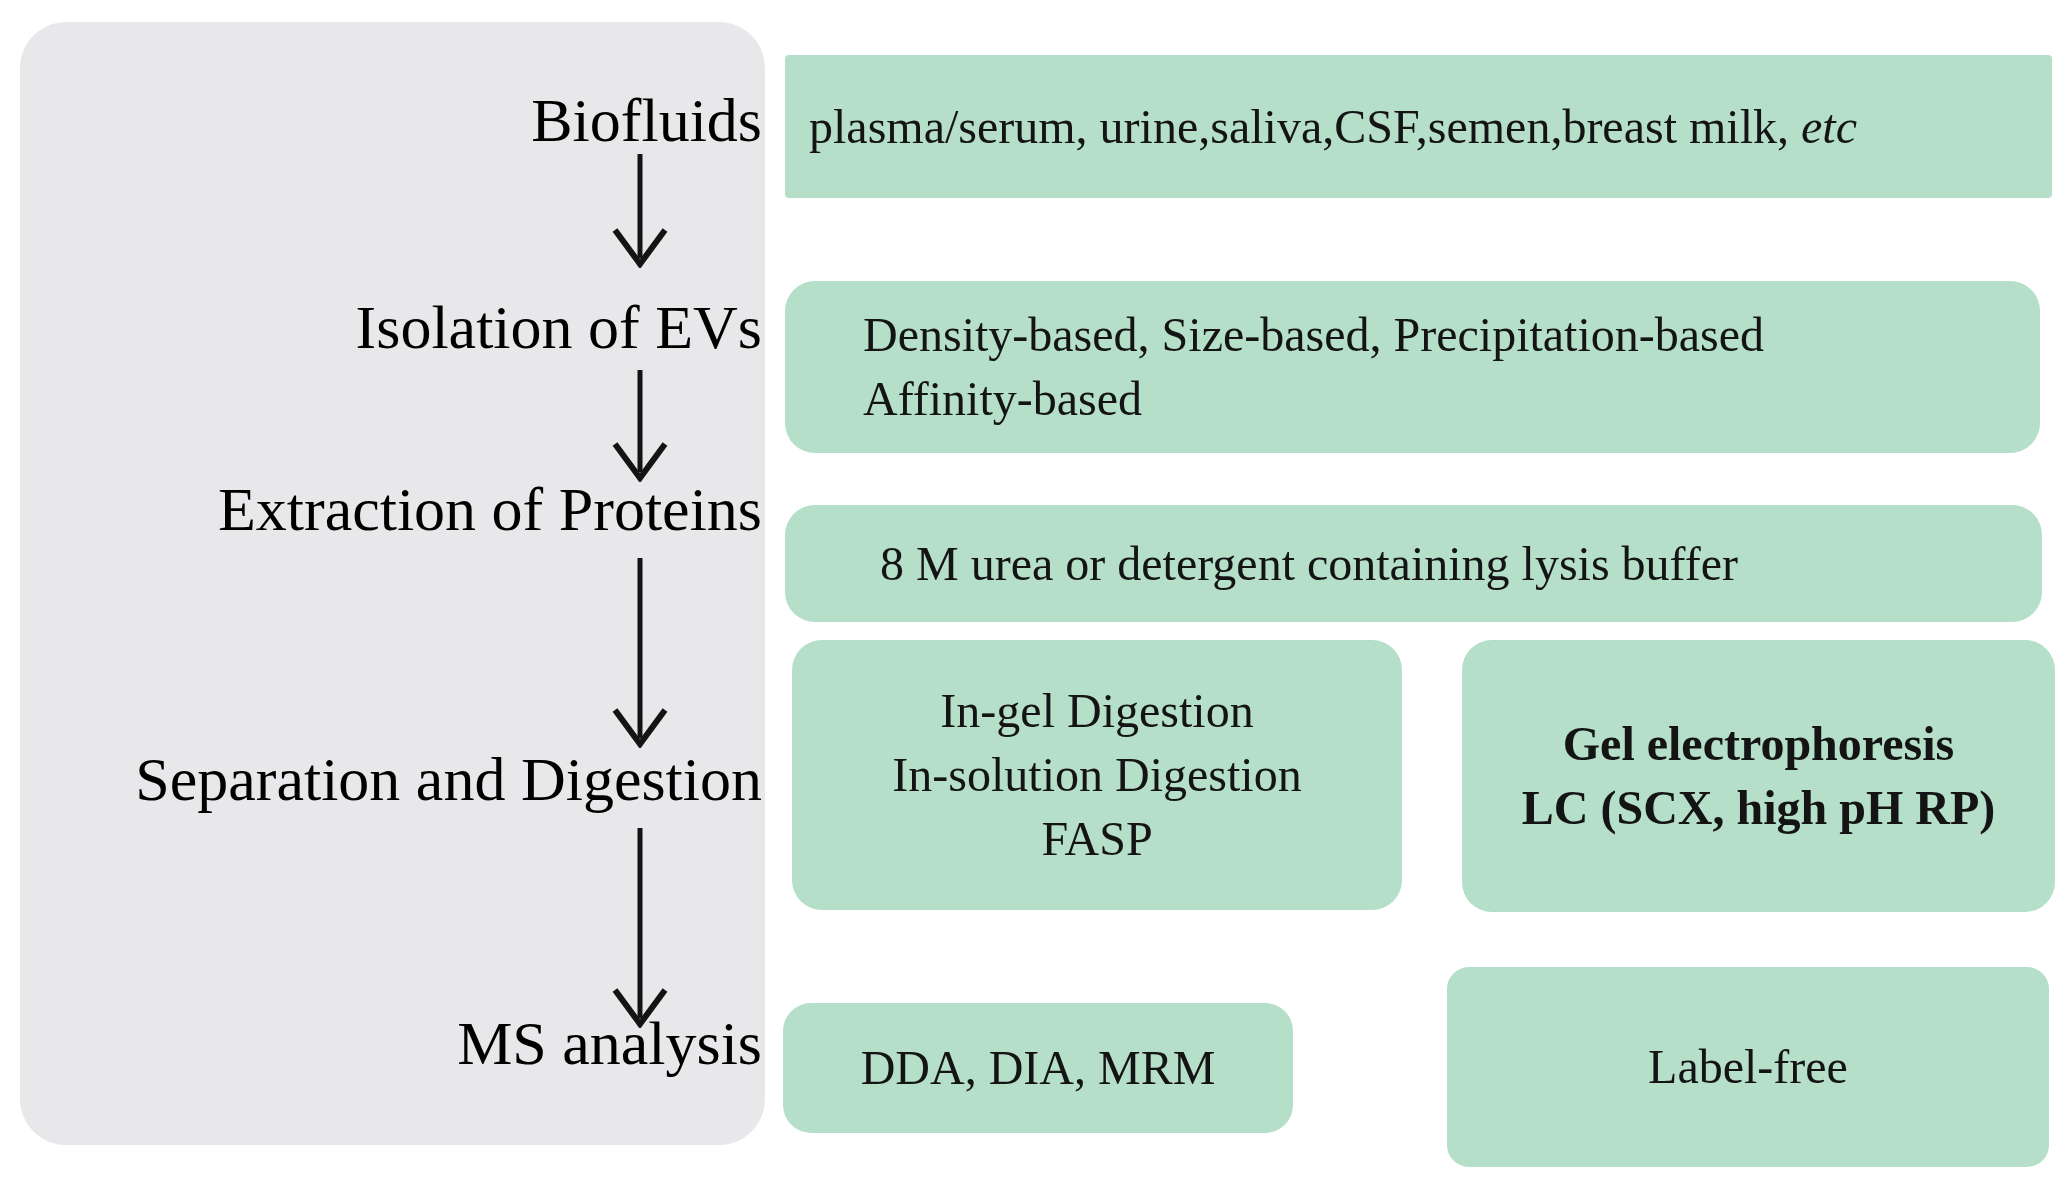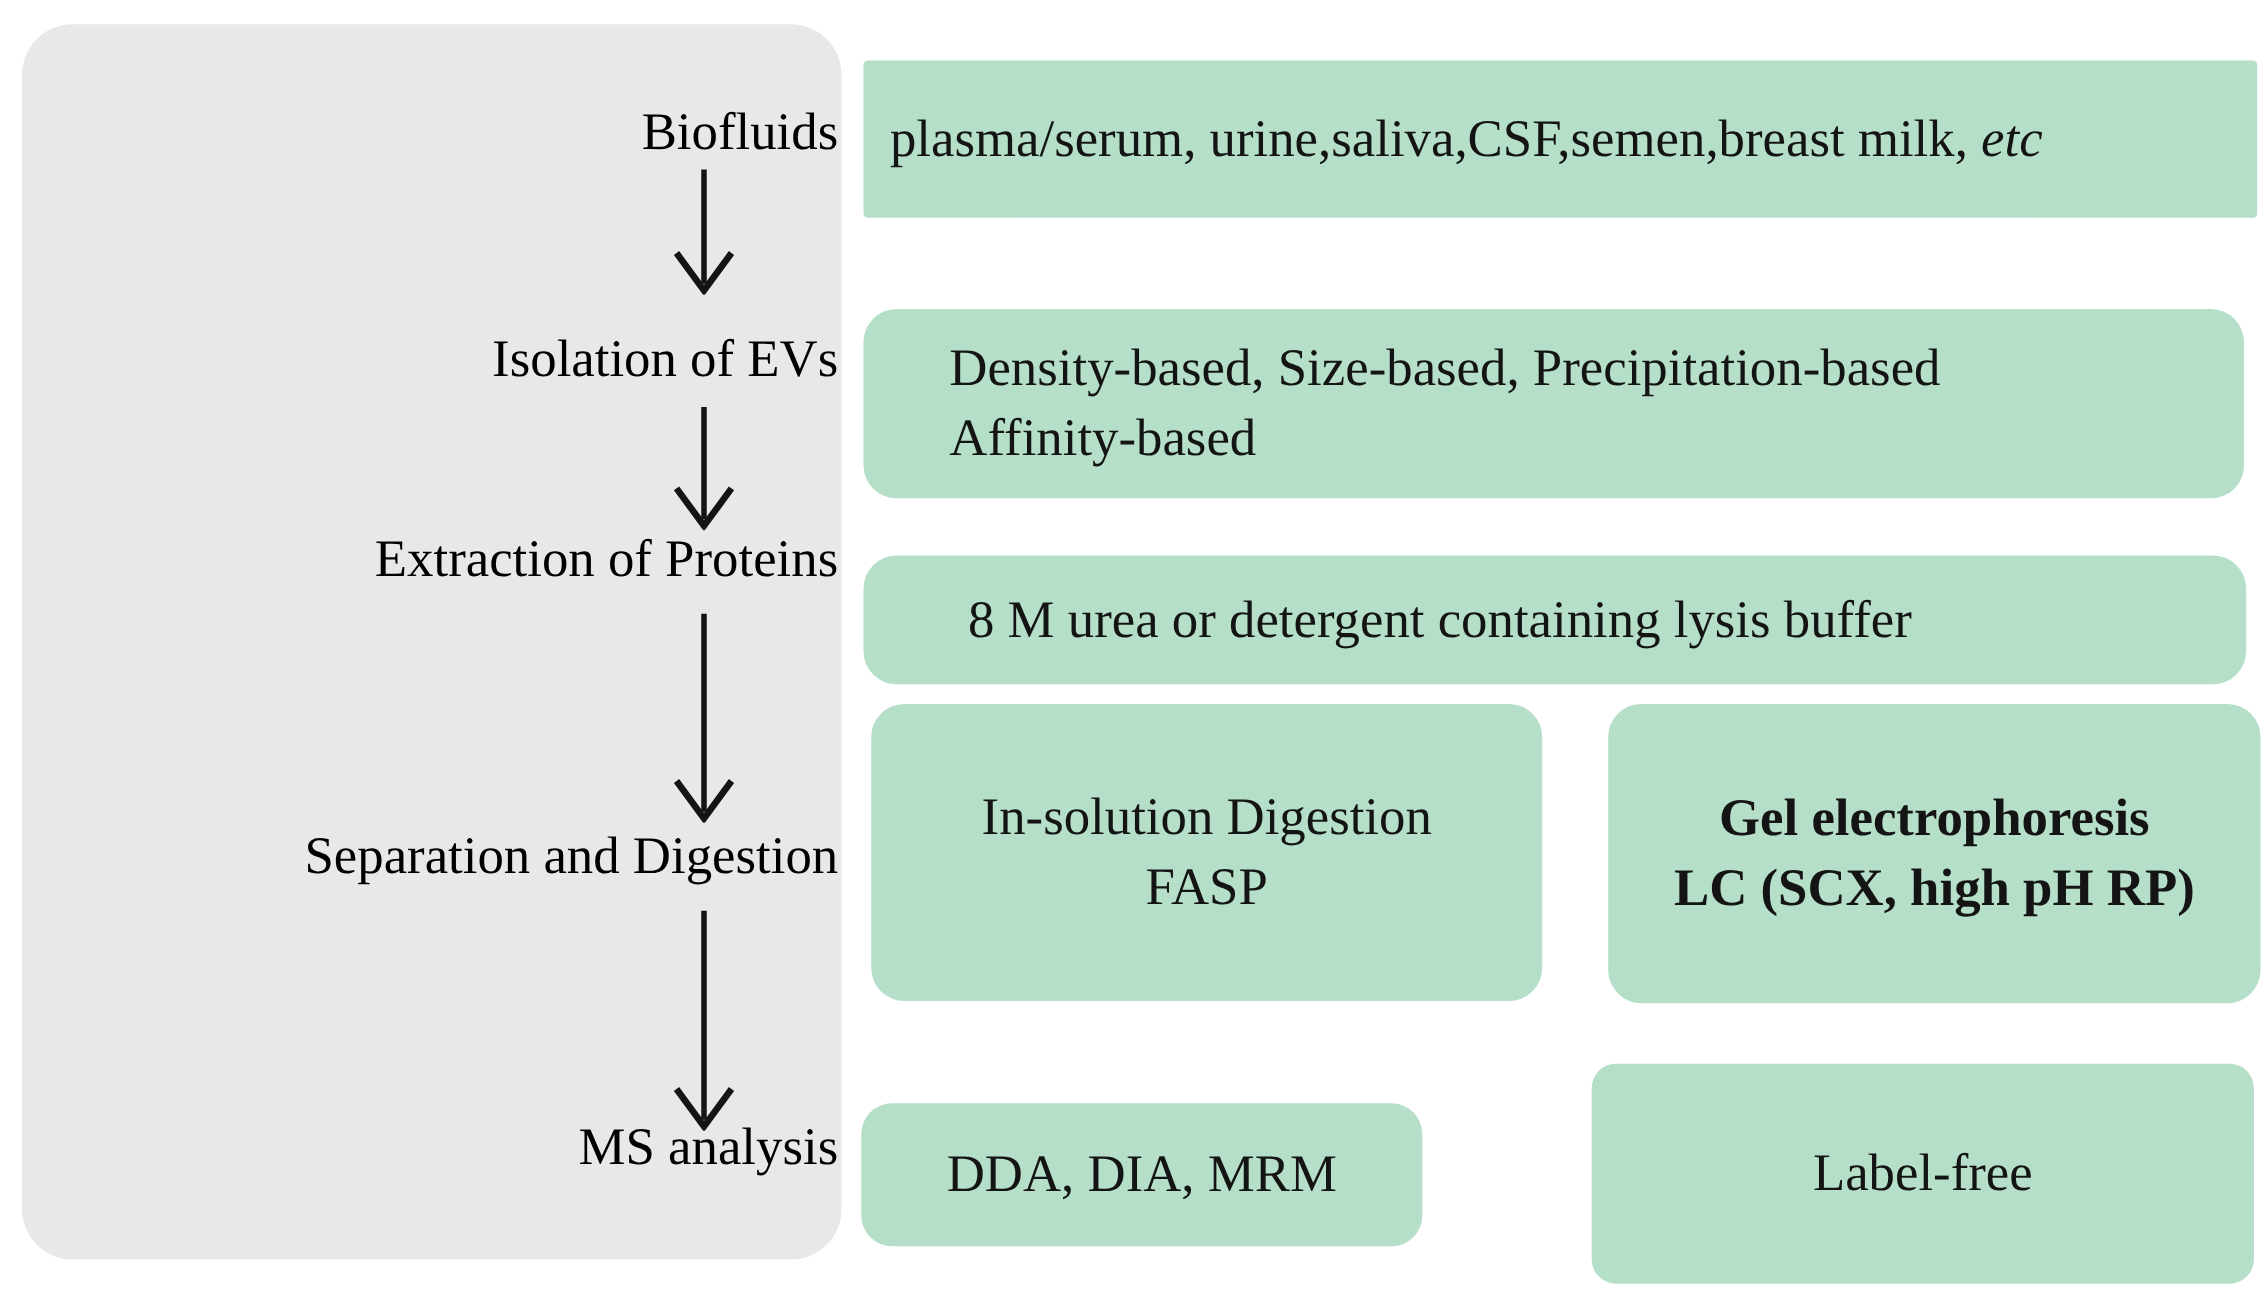--- a/index.html
+++ b/index.html
@@ -24,21 +24,21 @@
     left: 20px; top: 22px;
     width: 745px; height: 1123px;
     background: var(--panel);
     border-radius: 46px;
   }
 
   .step-label {
     position: absolute;
     right: 1300px;            
     white-space: nowrap;
-    font-size: 48px;
+    font-size: 62px;
     line-height: 62px;
     color: #000000;
     text-align: right;
   }
   .lbl-1 { top: 89px; }
   .lbl-2 { top: 296px; }
   .lbl-3 { top: 478px; }
   .lbl-4 { top: 748px; }
   .lbl-5 { top: 1012px; }
 
@@ -121,20 +121,21 @@
   <div class="gbox b2">
     <span class="line">Density-based, Size-based, Precipitation-based</span>
     <span class="line">Affinity-based</span>
   </div>
 
   <div class="gbox b3">
     <span class="line">8 M urea or detergent containing lysis buffer</span>
   </div>
 
   <div class="gbox b4l">
+    <span class="line">In-gel Digestion</span>
     <span class="line">In-solution Digestion</span>
     <span class="line">FASP</span>
   </div>
 
   <div class="gbox b4r">
     <span class="line">Gel electrophoresis</span>
     <span class="line">LC (SCX, high pH RP)</span>
   </div>
 
   <div class="gbox b5l">

